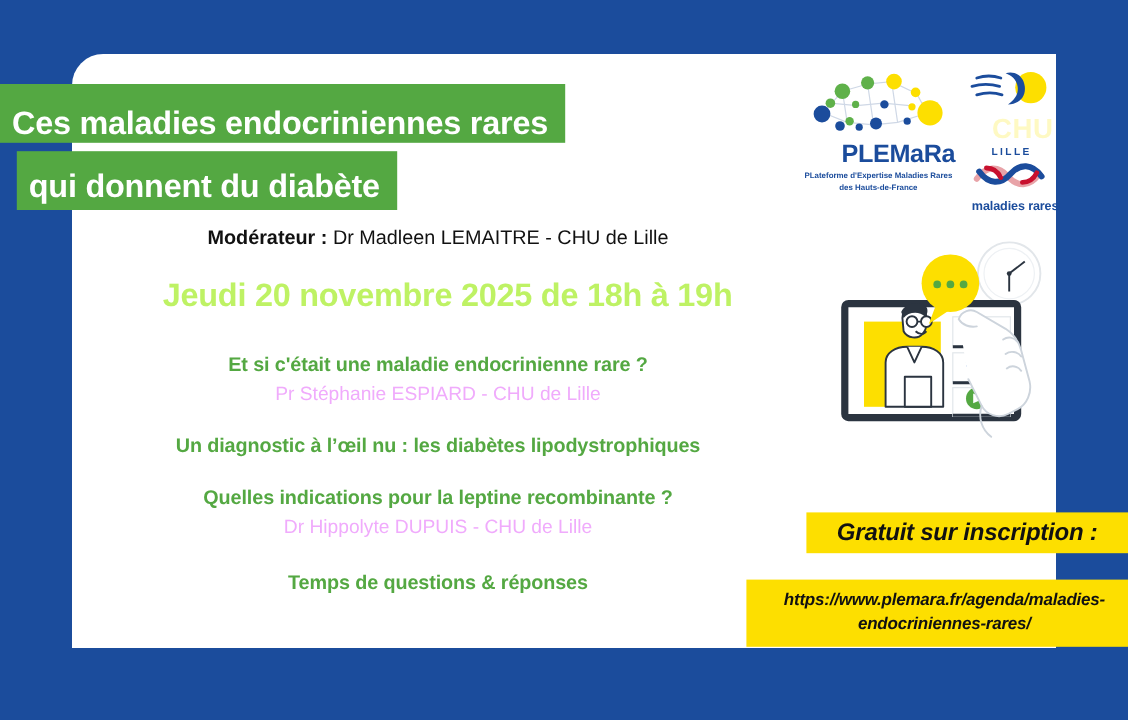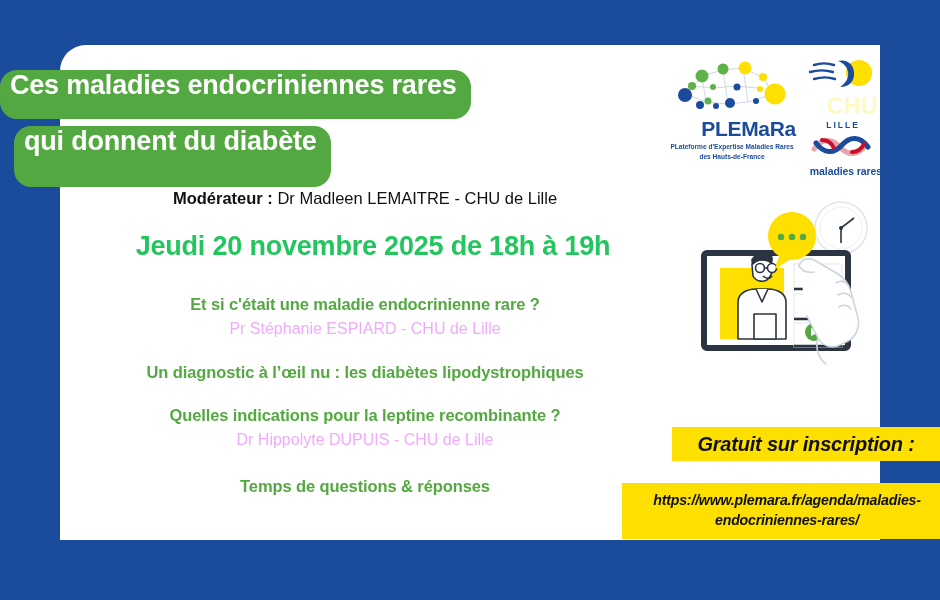--- a/index.html
+++ b/index.html
@@ -29,37 +29,36 @@
     border-top-left-radius: 26px;
   }
 
   
   .banner {
     position: absolute;
     background: #54a842;
     color: #ffffff;
     font-weight: bold;
     display: flex;
-    align-items: flex-start;
+    align-items: flex-end;
     white-space: nowrap;
     letter-spacing: -0.2px;
-    border-radius: 17px;
   }
   .banner-1 {
     left: 0;
     top: 70px;
     height: 49px;
     padding: 0 14px 0 10px;
     font-size: 27px;
   }
   .banner-2 {
     left: 14px;
     top: 126px;
     height: 45px;
-    padding: 0 14px 16px 10px;
+    padding: 0 14px 4px 10px;
     font-size: 27px;
   }
 
   
   .body-block {
     position: absolute;
     left: 75px;
     top: 188px;
     width: 580px;
     text-align: center;
@@ -70,21 +69,21 @@
     margin: 0;
     line-height: 1.3;
   }
   .moderator .lead {
     font-weight: bold;
   }
   .datetime {
     margin: 22px 0 0 16px;
     font-size: 27px;
     font-weight: bold;
-    color: #22c55e;
+    color: #bef264;
     letter-spacing: -0.2px;
     white-space: nowrap;
   }
   .talks {
     margin-top: 31px;
   }
   .talk {
     margin-bottom: 21px;
   }
   .talk:last-child { margin-bottom: 0; }

